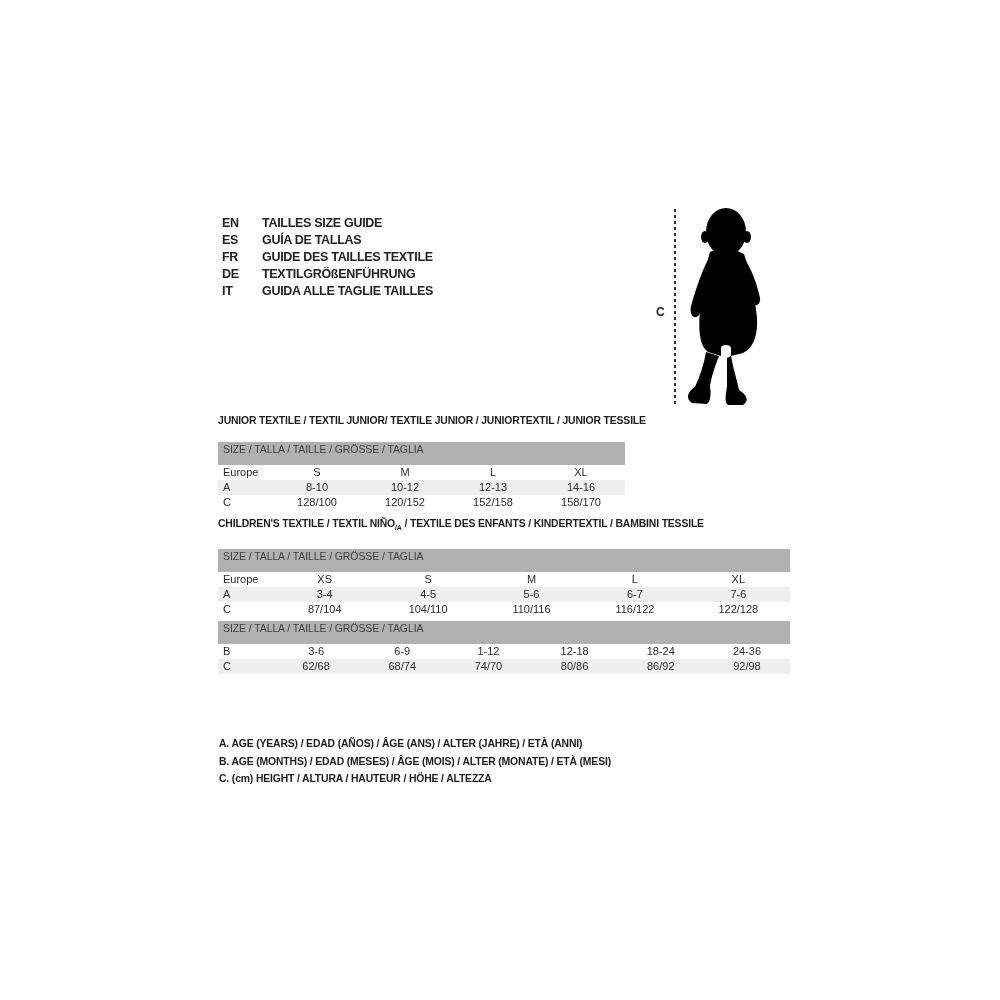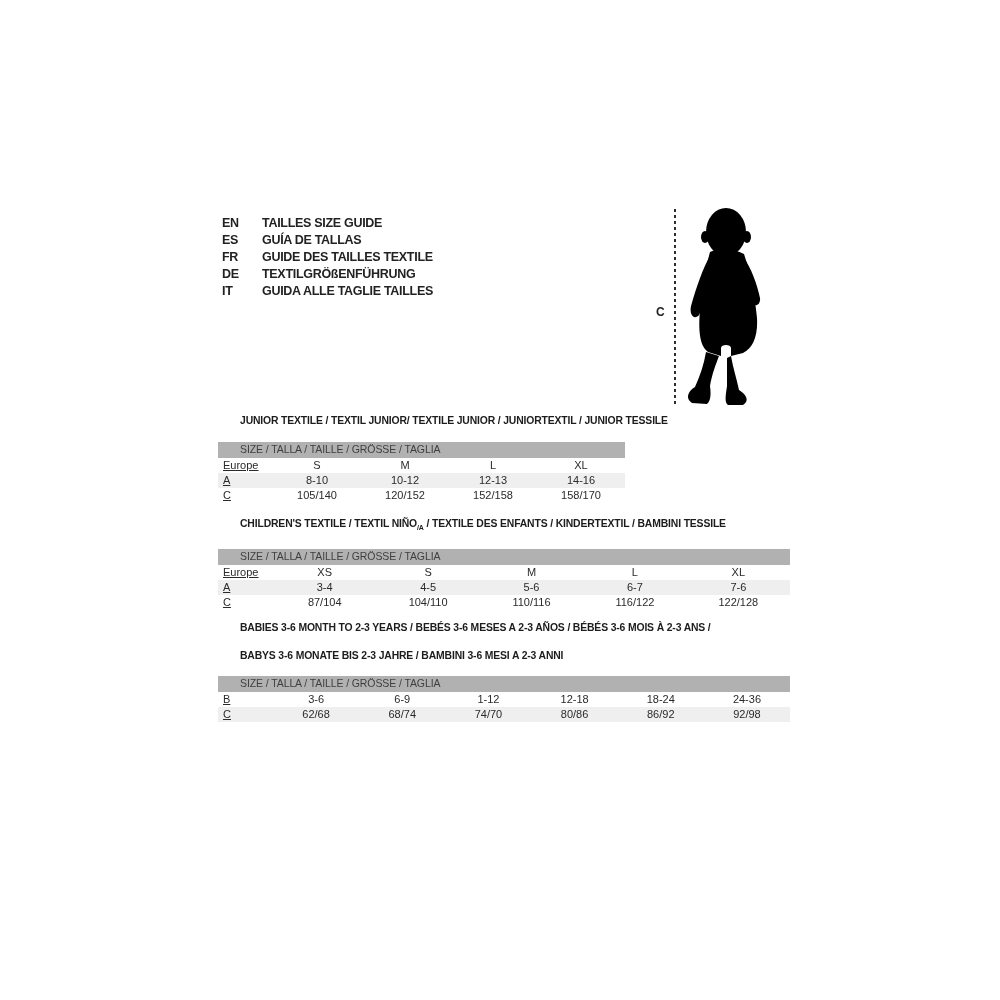--- a/index.html
+++ b/index.html
@@ -15,26 +15,26 @@
   .dash-line{position:absolute;left:674px;top:209px;width:2px;height:197px;
     background:repeating-linear-gradient(to bottom,#2e2e2e 0 3px,transparent 3px 6px);}
   .c-label{position:absolute;left:656px;top:305px;font-weight:bold;font-size:12px;}
   .baby-svg{position:absolute;left:686px;top:206px;}
 
   
   .size-table{position:absolute;left:218px;}
   #table-junior{top:414px;width:407px;}
   #table-children{top:517px;width:572px;}
   #table-babies{top:621px;width:572px;}
-  .t-title{font-weight:bold;font-size:10.4px;line-height:14.5px;letter-spacing:-0.15px;white-space:nowrap;margin-bottom:13px;color:#1c1c1c;margin-left:22px;}
+  .t-title{font-weight:bold;font-size:10.4px;line-height:14.5px;letter-spacing:-0.15px;white-space:nowrap;margin-bottom:13px;color:#1c1c1c;}
   .t-title sub{font-size:7px;}
-  .t-head{height:16px;line-height:15px;background:var(--band,#b1b1b1);color:#3f3f3f;font-size:10.5px;padding-left:22px;letter-spacing:-0.1px;}
+  .t-head{height:23px;line-height:15px;background:var(--band,#b1b1b1);color:#3f3f3f;font-size:10.5px;padding-left:5px;letter-spacing:-0.1px;}
   .trow{display:flex;height:15px;line-height:15px;font-size:11px;color:#2a2a2a;}
   .trow.stripe{background:var(--stripe,#efefef);}
-  .trow .lbl{width:55px;padding-left:5px;box-sizing:border-box;text-decoration:underline;}
+  .trow .lbl{width:55px;padding-left:5px;box-sizing:border-box;}
   .trow .val{flex:1;text-align:center;}
 
   
   .legend{position:absolute;left:219px;top:735px;}
   .legend-line{font-weight:bold;font-size:10.4px;line-height:17.5px;letter-spacing:-0.15px;white-space:nowrap;color:#1c1c1c;}
 </style>
 </head>
 <body>
 
 <div class="canvas">
@@ -90,21 +90,21 @@
         </div>
         <div class="trow stripe">
           <span class="lbl">A</span>
           <span class="val">8-10</span>
           <span class="val">10-12</span>
           <span class="val">12-13</span>
           <span class="val">14-16</span>
         </div>
         <div class="trow">
           <span class="lbl">C</span>
-          <span class="val">105/140</span>
+          <span class="val">128/100</span>
           <span class="val">120/152</span>
           <span class="val">152/158</span>
           <span class="val">158/170</span>
         </div>
       </div>
   </div>
 
   <div class="size-table" id="table-children">
     <div class="t-title-wrap">
         <div class="t-title"><span>CHILDREN'S TEXTILE / TEXTIL NIÑO</span><sub>/A</sub><span> / TEXTILE DES ENFANTS / KINDERTEXTIL / BAMBINI TESSILE</span></div>
@@ -132,24 +132,20 @@
           <span class="val">87/104</span>
           <span class="val">104/110</span>
           <span class="val">110/116</span>
           <span class="val">116/122</span>
           <span class="val">122/128</span>
         </div>
       </div>
   </div>
 
   <div class="size-table" id="table-babies">
-    <div class="t-title-wrap">
-        <div class="t-title">BABIES 3-6 MONTH TO 2-3 YEARS / BEBÉS 3-6 MESES A 2-3 AÑOS / BÉBÉS 3-6 MOIS À 2-3 ANS /</div>
-        <div class="t-title">BABYS 3-6 MONATE BIS 2-3 JAHRE / BAMBINI 3-6 MESI A 2-3 ANNI</div>
-      </div>
     <div class="t-head">SIZE / TALLA / TAILLE / GRÖSSE / TAGLIA</div>
     <div class="t-rows">
         <div class="trow">
           <span class="lbl">B</span>
           <span class="val">3-6</span>
           <span class="val">6-9</span>
           <span class="val">1-12</span>
           <span class="val">12-18</span>
           <span class="val">18-24</span>
           <span class="val">24-36</span>
@@ -159,14 +155,19 @@
           <span class="val">62/68</span>
           <span class="val">68/74</span>
           <span class="val">74/70</span>
           <span class="val">80/86</span>
           <span class="val">86/92</span>
           <span class="val">92/98</span>
         </div>
       </div>
   </div>
 
+  <div class="legend">
+      <div class="legend-line">A. AGE (YEARS) / EDAD (AÑOS) / ÂGE (ANS) / ALTER (JAHRE) / ETÀ (ANNI)</div>
+      <div class="legend-line">B. AGE (MONTHS) / EDAD (MESES) / ÂGE (MOIS) / ALTER (MONATE) / ETÀ (MESI)</div>
+      <div class="legend-line">C. (cm) HEIGHT / ALTURA / HAUTEUR / HÖHE / ALTEZZA</div>
+    </div>
 
 </div>
 
 </body></html>

